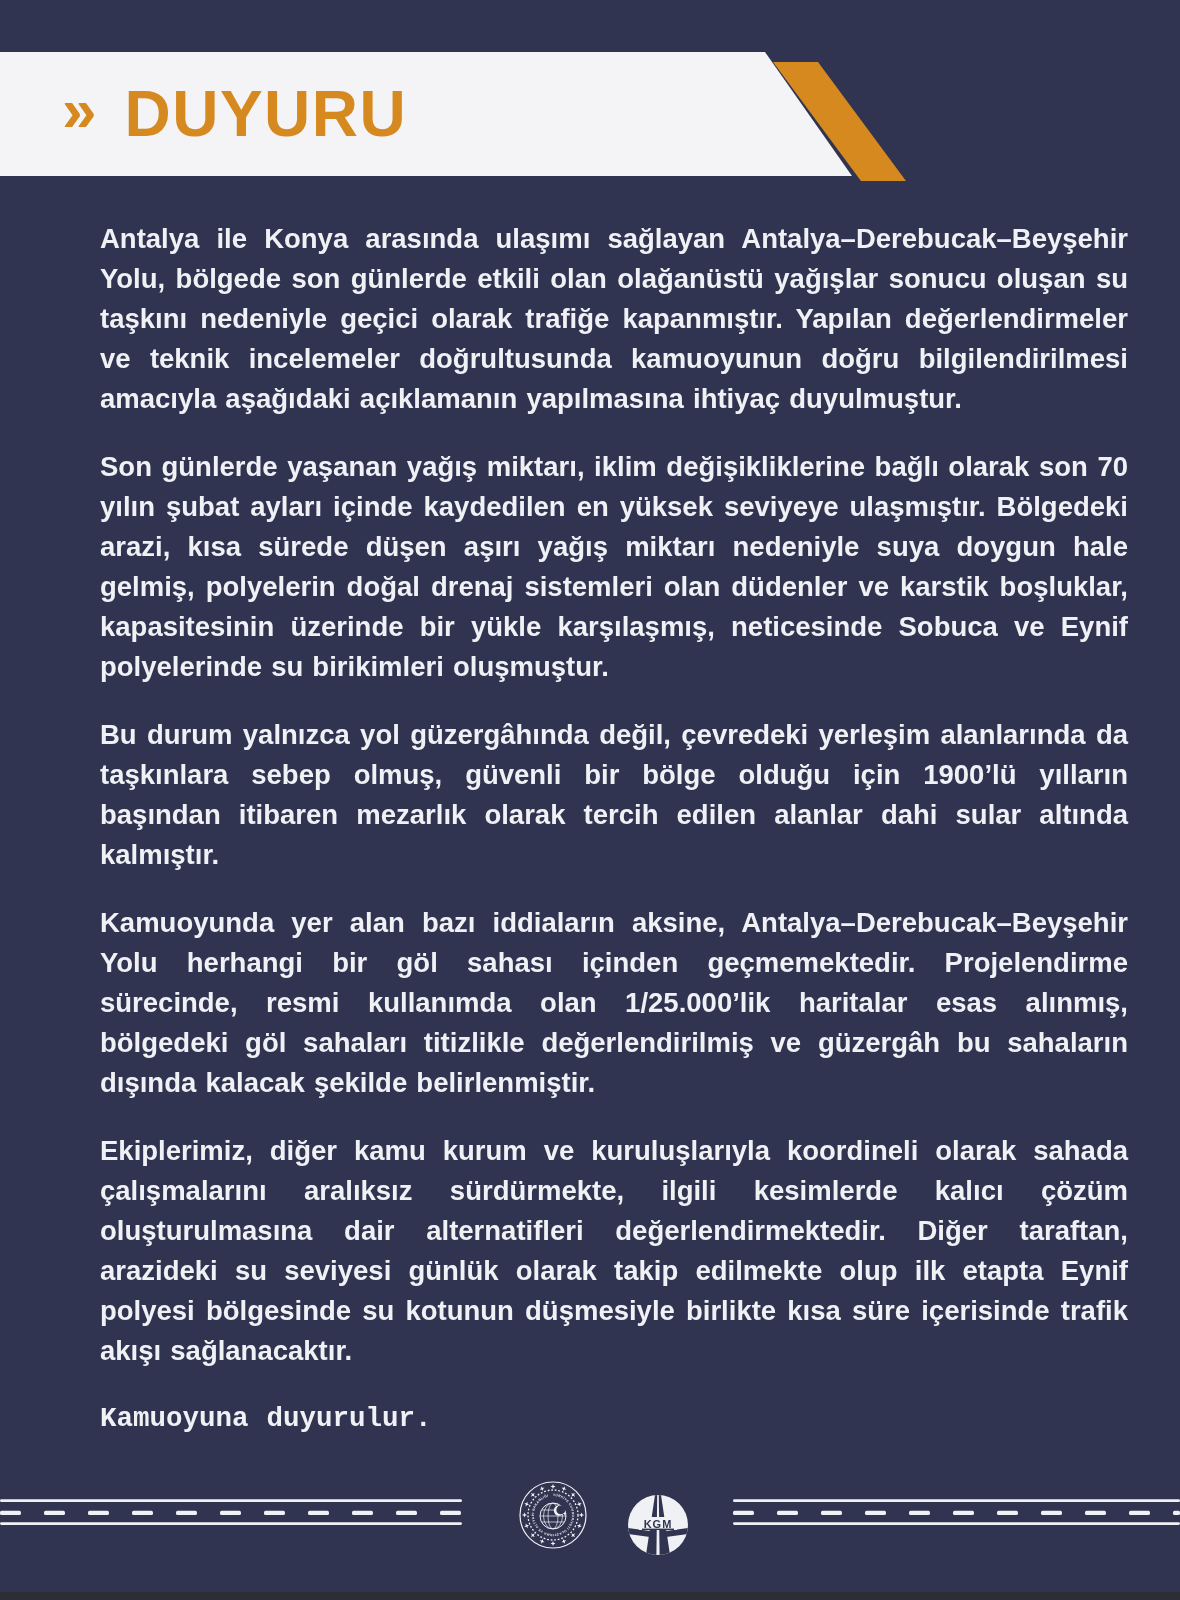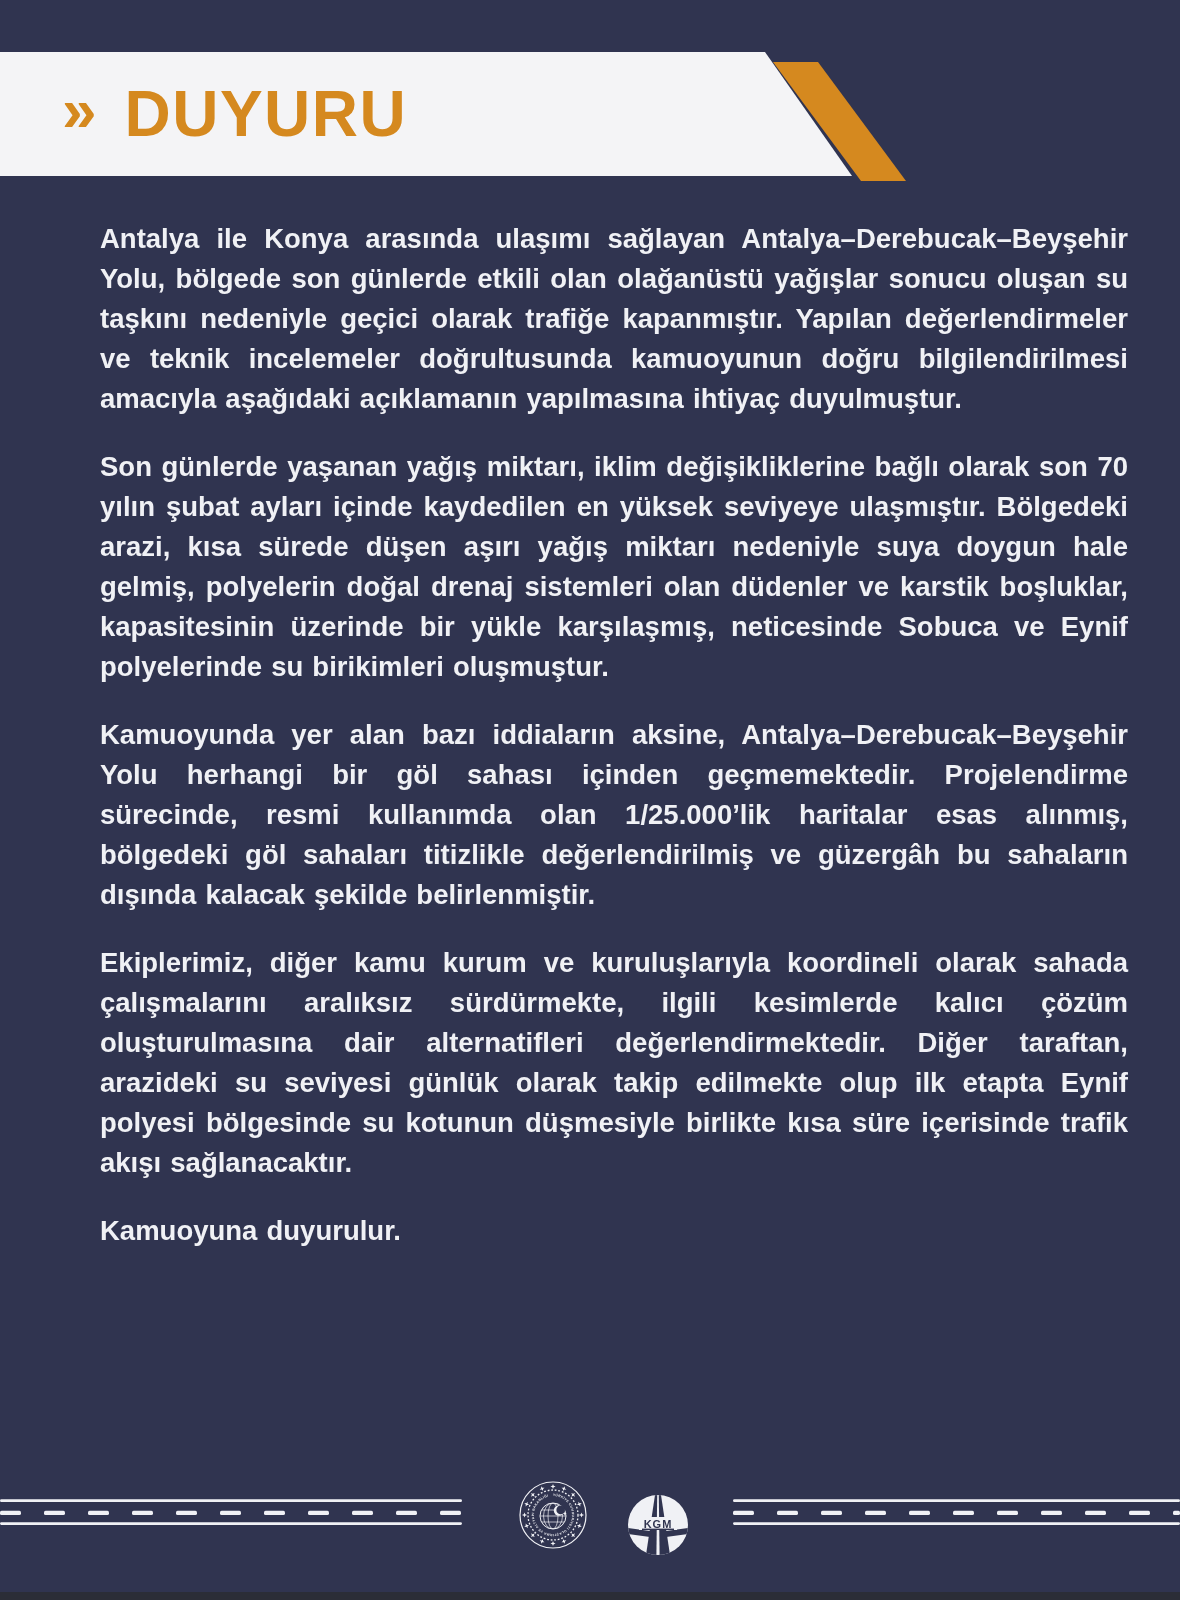--- a/index.html
+++ b/index.html
@@ -58,21 +58,21 @@
     width: 1028px;
     color: #f0f1f5;
     font-size: 27.5px;
     font-weight: 600;
     line-height: 40px;
     text-align: justify;
     word-spacing: 1.5px;
     margin-left: 17px;
   }
   .announcement p { margin: 0 0 28px 0; }
-  .announcement p:last-child { margin-bottom: 0; }
+  .announcement p:last-child { margin-bottom: 0; font-family: Liberation Mono, monospace; }
 
   
   .road { position: absolute; top: 1497px; height: 30px; }
   .road-left  { left: 0;     width: 462px; }
   .road-right { left: 733px; width: 447px; }
 
   .emblem { position: absolute; }
   .emblem-ministry { left: 519px; top: 1481px; width: 68px; height: 68px; }
   .emblem-kgm      { left: 626px; top: 1493px; width: 64px; height: 64px; }
 
@@ -90,20 +90,21 @@
 
   <div class="header-accent"></div>
   <header class="header-band">
     <span class="chevrons">»</span>
     <h1 class="page-title">DUYURU</h1>
   </header>
 
   <main class="announcement">
     <p>Antalya ile Konya arasında ulaşımı sağlayan Antalya–Derebucak–Beyşehir Yolu, bölgede son günlerde etkili olan olağanüstü yağışlar sonucu oluşan su taşkını nedeniyle geçici olarak trafiğe kapanmıştır. Yapılan değerlendirmeler ve teknik incelemeler doğrultusunda kamuoyunun doğru bilgilendirilmesi amacıyla aşağıdaki açıklamanın yapılmasına ihtiyaç duyulmuştur.</p>
     <p>Son günlerde yaşanan yağış miktarı, iklim değişikliklerine bağlı olarak son 70 yılın şubat ayları içinde kaydedilen en yüksek seviyeye ulaşmıştır. Bölgedeki arazi, kısa sürede düşen aşırı yağış miktarı nedeniyle suya doygun hale gelmiş, polyelerin doğal drenaj sistemleri olan düdenler ve karstik boşluklar, kapasitesinin üzerinde bir yükle karşılaşmış, neticesinde Sobuca ve Eynif polyelerinde su birikimleri oluşmuştur.</p>
+    <p>Bu durum yalnızca yol güzergâhında değil, çevredeki yerleşim alanlarında da taşkınlara sebep olmuş, güvenli bir bölge olduğu için 1900’lü yılların başından itibaren mezarlık olarak tercih edilen alanlar dahi sular altında kalmıştır.</p>
     <p>Kamuoyunda yer alan bazı iddiaların aksine, Antalya–Derebucak–Beyşehir Yolu herhangi bir göl sahası içinden geçmemektedir. Projelendirme sürecinde, resmi kullanımda olan 1/25.000’lik haritalar esas alınmış, bölgedeki göl sahaları titizlikle değerlendirilmiş ve güzergâh bu sahaların dışında kalacak şekilde belirlenmiştir.</p>
     <p>Ekiplerimiz, diğer kamu kurum ve kuruluşlarıyla koordineli olarak sahada çalışmalarını aralıksız sürdürmekte, ilgili kesimlerde kalıcı çözüm oluşturulmasına dair alternatifleri değerlendirmektedir. Diğer taraftan, arazideki su seviyesi günlük olarak takip edilmekte olup ilk etapta Eynif polyesi bölgesinde su kotunun düşmesiyle birlikte kısa süre içerisinde trafik akışı sağlanacaktır.</p>
     <p>Kamuoyuna duyurulur.</p>
   </main>
 
   <div class="road road-left">
     <svg width="462" height="30" viewBox="0 0 462 30">
       <rect x="0" y="2.3" width="462" height="2.8" rx="1.4" fill="#f0f1f5"></rect>
       <g fill="#f0f1f5">
         <rect x="0" y="13.8" width="21" height="4.2" rx="1.6"></rect>

